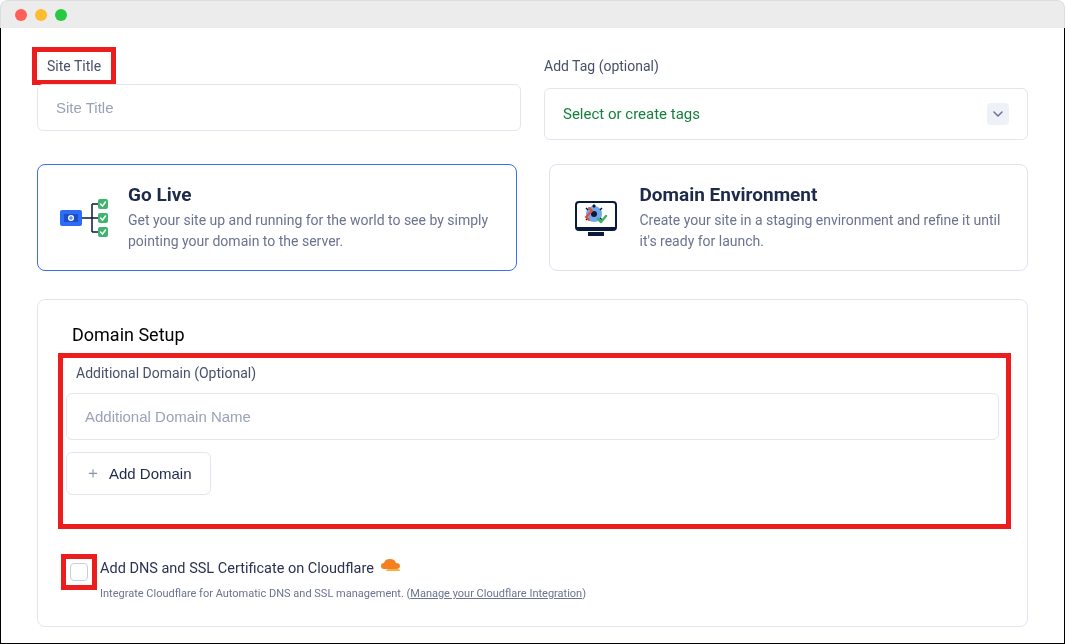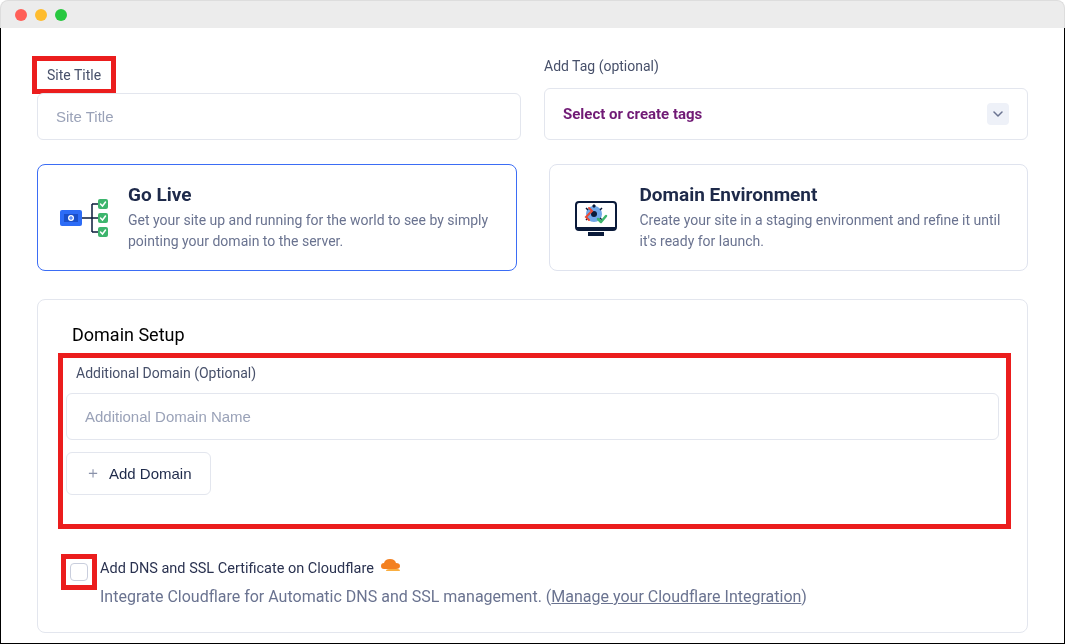--- a/index.html
+++ b/index.html
@@ -28,21 +28,21 @@
   .dot.yellow { background: #febc2e; }
   .dot.green { background: #28c840; }
   .window-body {
     border: 1px solid #000;
     border-top: none;
     background: #fff;
     height: 616px;
     padding: 24px 36px 0 36px;
     overflow: hidden;
   }
-  .row { display: flex; gap: 23px; align-items: flex-end; }
+  .row { display: flex; gap: 23px; }
   .col { flex: 1; min-width: 0; }
   .label {
     font-size: 14px;
     color: #47506a;
     margin-bottom: 8px;
     display: block;
   }
   .highlight-box {
     outline: 5px solid #eb1d1d;
     outline-offset: 0;
@@ -57,23 +57,22 @@
     padding: 14px 18px;
     font-size: 15px;
     color: #1e2a4a;
     background: #fff;
   }
   input[type=text]::placeholder { color: #9aa2b8; }
   .select-ctl {
     display: flex;
     justify-content: space-between;
     align-items: center;
-    color: #701a75;
+    color: #15803d;
     cursor: pointer;
-    font-weight: bold;
   }
   .select-caret {
     width: 22px; height: 22px;
     background: #eef1f8;
     border-radius: 4px;
     display: flex; align-items: center; justify-content: center;
     font-size: 10px; color: #6a7390;
   }
   .cards-row { display: flex; gap: 32px; margin-top: 24px; }
   .card {
@@ -152,21 +151,21 @@
     margin-right: 8px;
   }
   .checkbox {
     width: 18px; height: 18px;
     border: 1.5px solid #c9cedd;
     border-radius: 4px;
     background: #fff;
   }
   .cf-texts { display: flex; flex-direction: column; gap: 10px; }
   .cf-main { font-size: 14.5px; color: #2a3250; display: flex; align-items: center; gap: 6px; }
-  .cf-sub { font-size: 16px; color: #6a7390; text-align: center; }
+  .cf-sub { font-size: 11px; color: #6a7390; text-align: center; }
   .cf-sub a { color: #6a7390; text-decoration: underline; }
   .cloud-icon { display:inline-block; }
 </style>
 </head>
 <body>
 
 <div class="window-chrome">
   <div class="dot red"></div>
   <div class="dot yellow"></div>
   <div class="dot green"></div>

